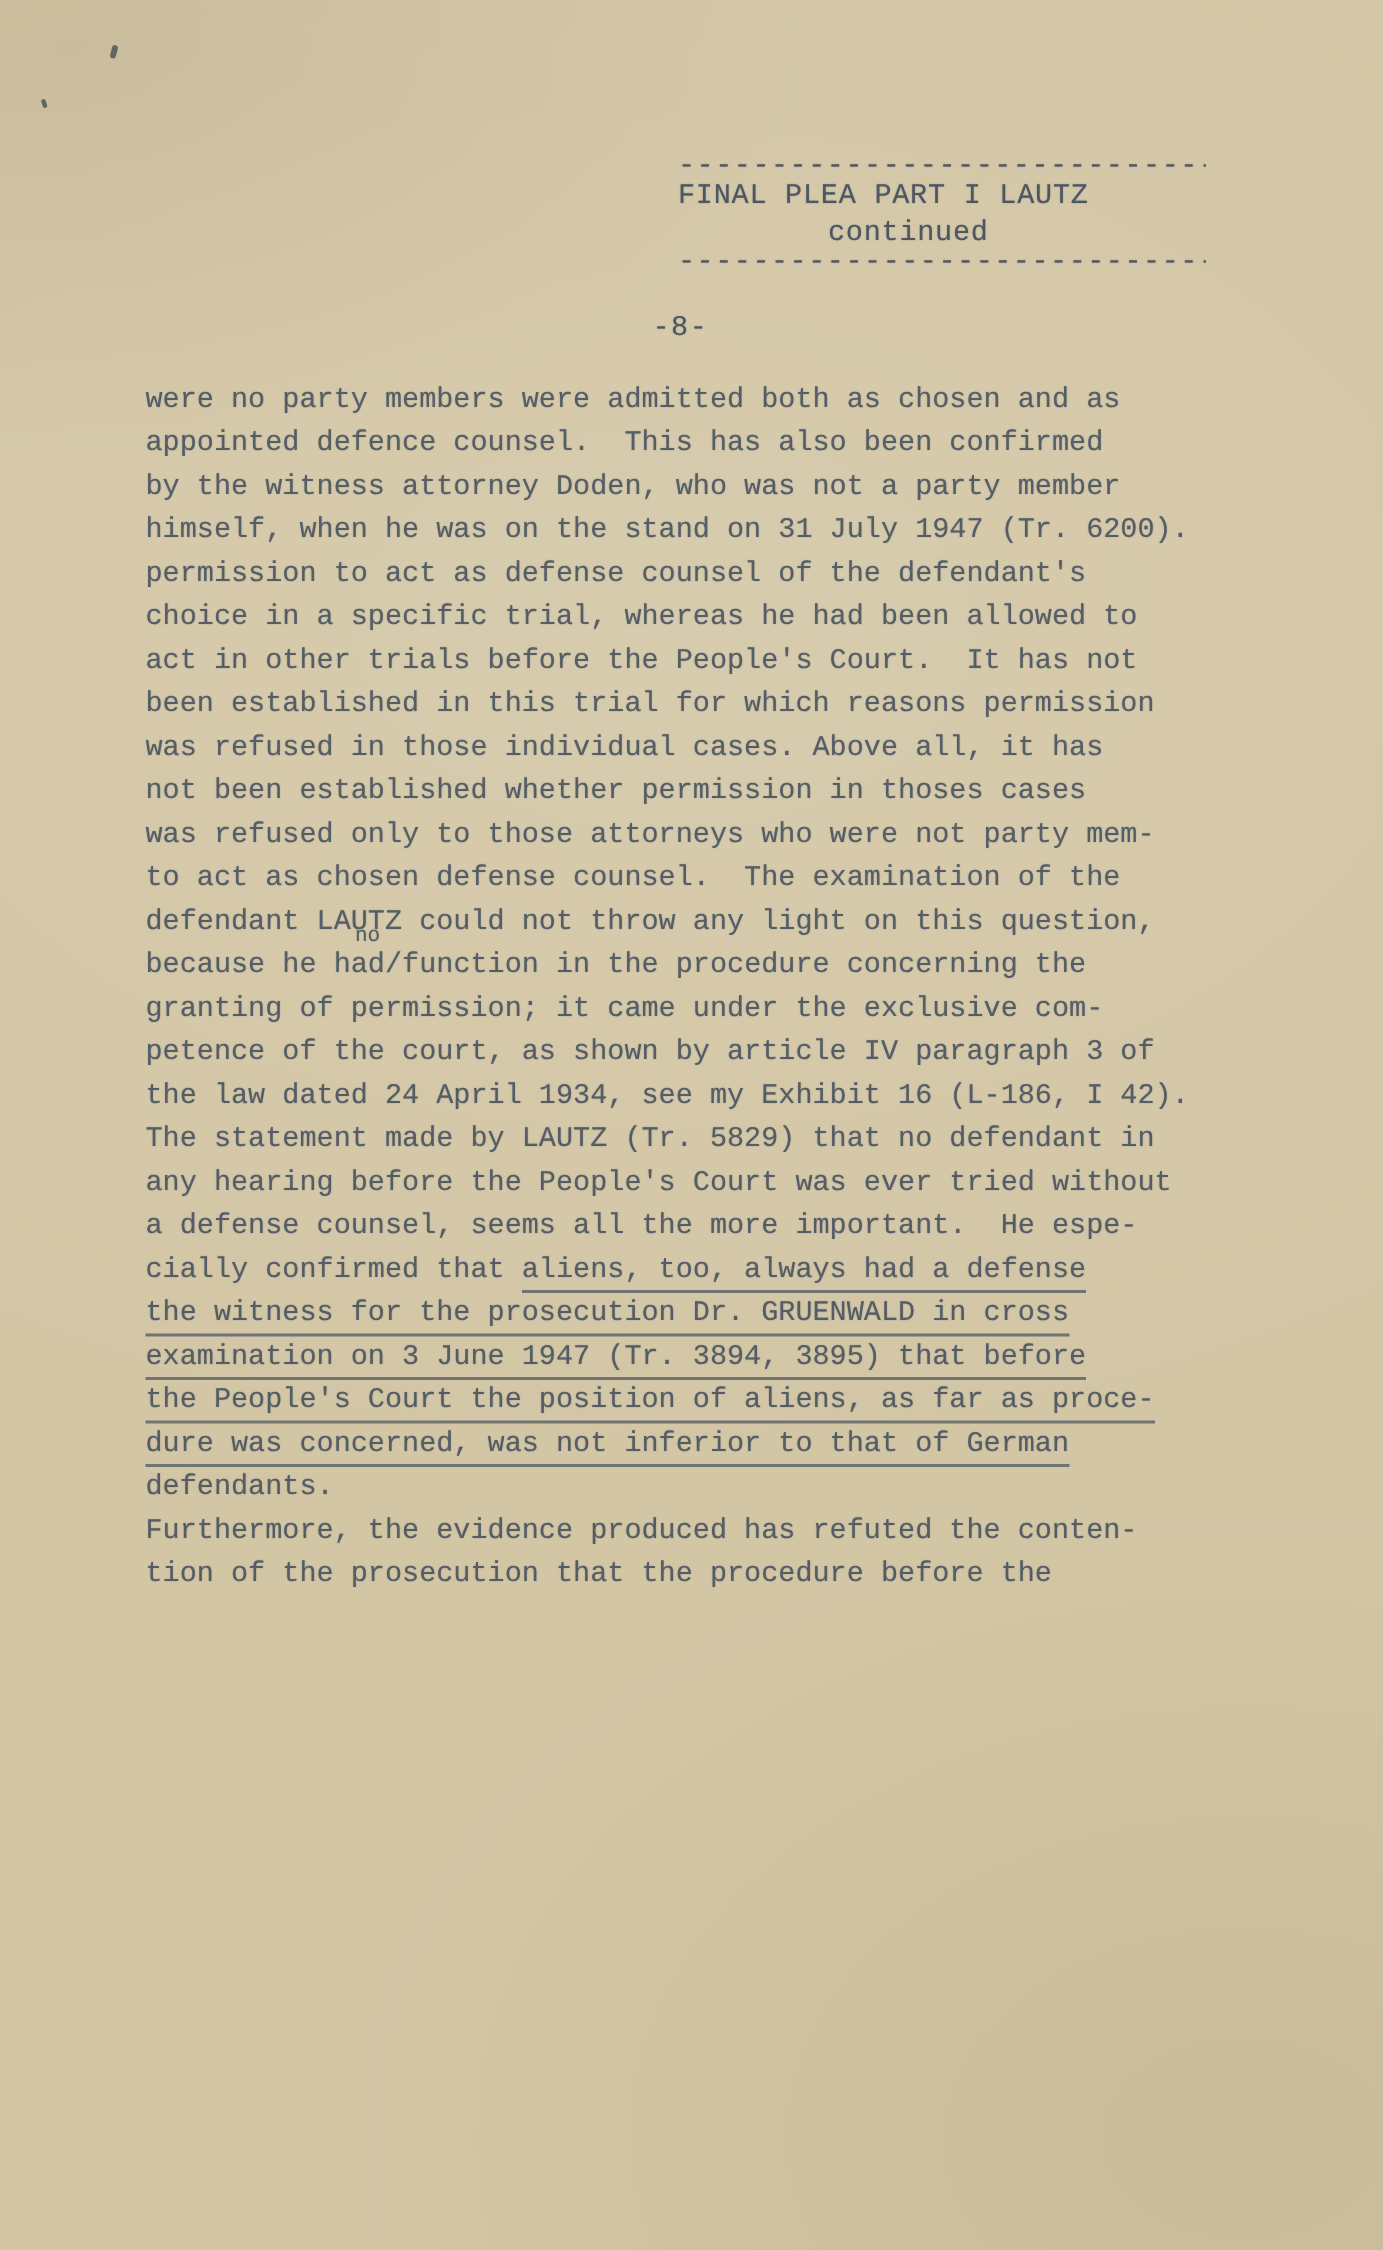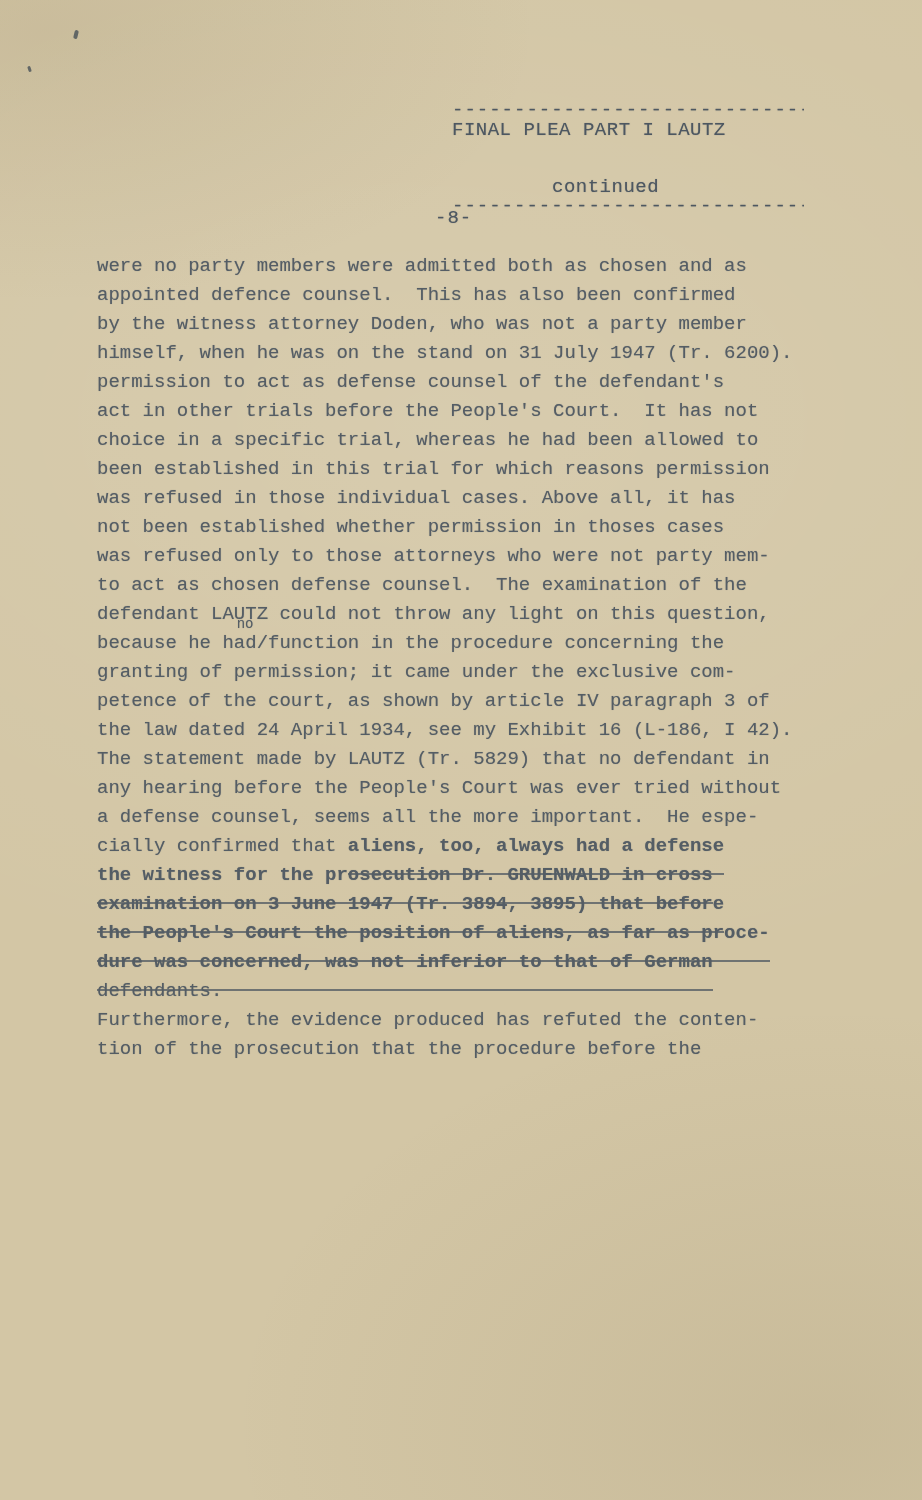--- a/index.html
+++ b/index.html
@@ -27,39 +27,38 @@
   .header {
     position: absolute; left: 452px; top: 103px; width: 360px;
     font-size: 19px; letter-spacing: 0.5px;
     text-shadow: 0 0 1px rgba(77,87,97,0.55);
   }
   .dash {
     white-space: nowrap; overflow: hidden; width: 352px;
     line-height: 14px; font-size: 19px; letter-spacing: 1px;
   }
   .htitle { line-height: 26px; white-space: nowrap; }
-  .hsub { line-height: 24px; margin-left: 100px; margin-top: 32px; }
+  .hsub { line-height: 24px; margin-left: 100px; }
 
   .pagenum {
     position: absolute; left: 435px; top: 207px;
     font-size: 19px; letter-spacing: 1px;
     text-shadow: 0 0 1px rgba(77,87,97,0.55);
   }
 
   .bodytext {
     position: absolute; left: 97px; top: 252px; width: 740px;
     font-size: 19px; line-height: 29px;
     text-shadow: 0 0 1px rgba(77,87,97,0.5);
     opacity: 0.94;
   }
   .line { white-space: pre; }
   .ul {
     border-bottom: 2px solid rgba(77,87,97,0.8);
-    padding-bottom: 16px;
-    font-weight: bold;
+    padding-bottom: 3px;
   }
   .ins { position: relative; }
   .ins .above {
     position: absolute; left: -20px; top: -16px;
     font-size: 14px; line-height: 17px;
   }
 </style>
 </head>
 <body>
 
@@ -75,22 +74,22 @@
   </div>
 
   <div class="pagenum ink">-8-</div>
 
   <div class="bodytext ink" id="body-lines">
       <div class="line"><span>were no party members were admitted both as chosen and as</span></div>
       <div class="line"><span>appointed defence counsel.  This has also been confirmed</span></div>
       <div class="line"><span>by the witness attorney Doden, who was not a party member</span></div>
       <div class="line"><span>himself, when he was on the stand on 31 July 1947 (Tr. 6200).</span></div>
       <div class="line"><span>permission to act as defense counsel of the defendant's</span></div>
+      <div class="line"><span>choice in a specific trial, whereas he had been allowed to</span></div>
       <div class="line"><span>act in other trials before the People's Court.  It has not</span></div>
-      <div class="line"><span>choice in a specific trial, whereas he had been allowed to</span></div>
       <div class="line"><span>been established in this trial for which reasons permission</span></div>
       <div class="line"><span>was refused in those individual cases. Above all, it has</span></div>
       <div class="line"><span>not been established whether permission in thoses cases</span></div>
       <div class="line"><span>was refused only to those attorneys who were not party mem-</span></div>
       <div class="line"><span>to act as chosen defense counsel.  The examination of the</span></div>
       <div class="line"><span>defendant LAUTZ could not throw any light on this question,</span></div>
       <div class="line"><span>because he had</span><span class="ins">/<span class="above">no</span></span><span>function in the procedure concerning the</span></div>
       <div class="line"><span>granting of permission; it came under the exclusive com-</span></div>
       <div class="line"><span>petence of the court, as shown by article IV paragraph 3 of</span></div>
       <div class="line"><span>the law dated 24 April 1934, see my Exhibit 16 (L-186, I 42).</span></div>

